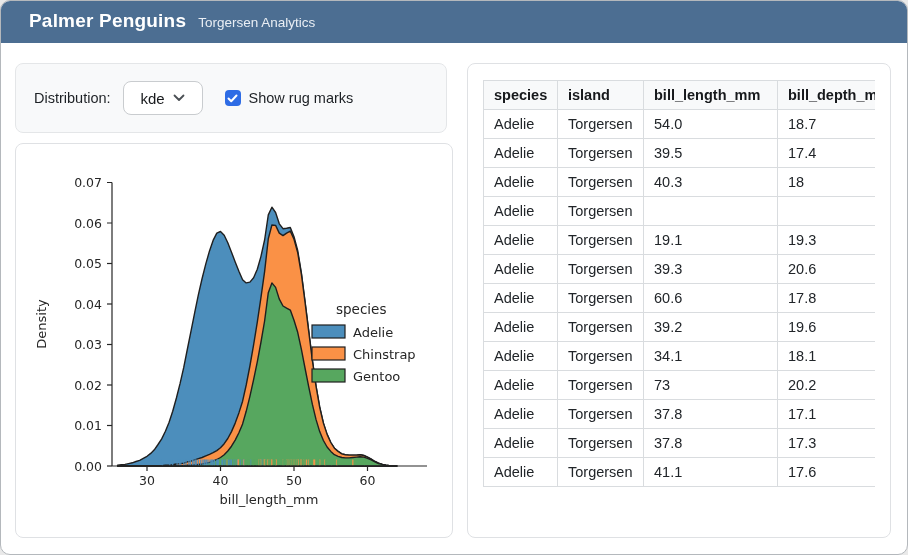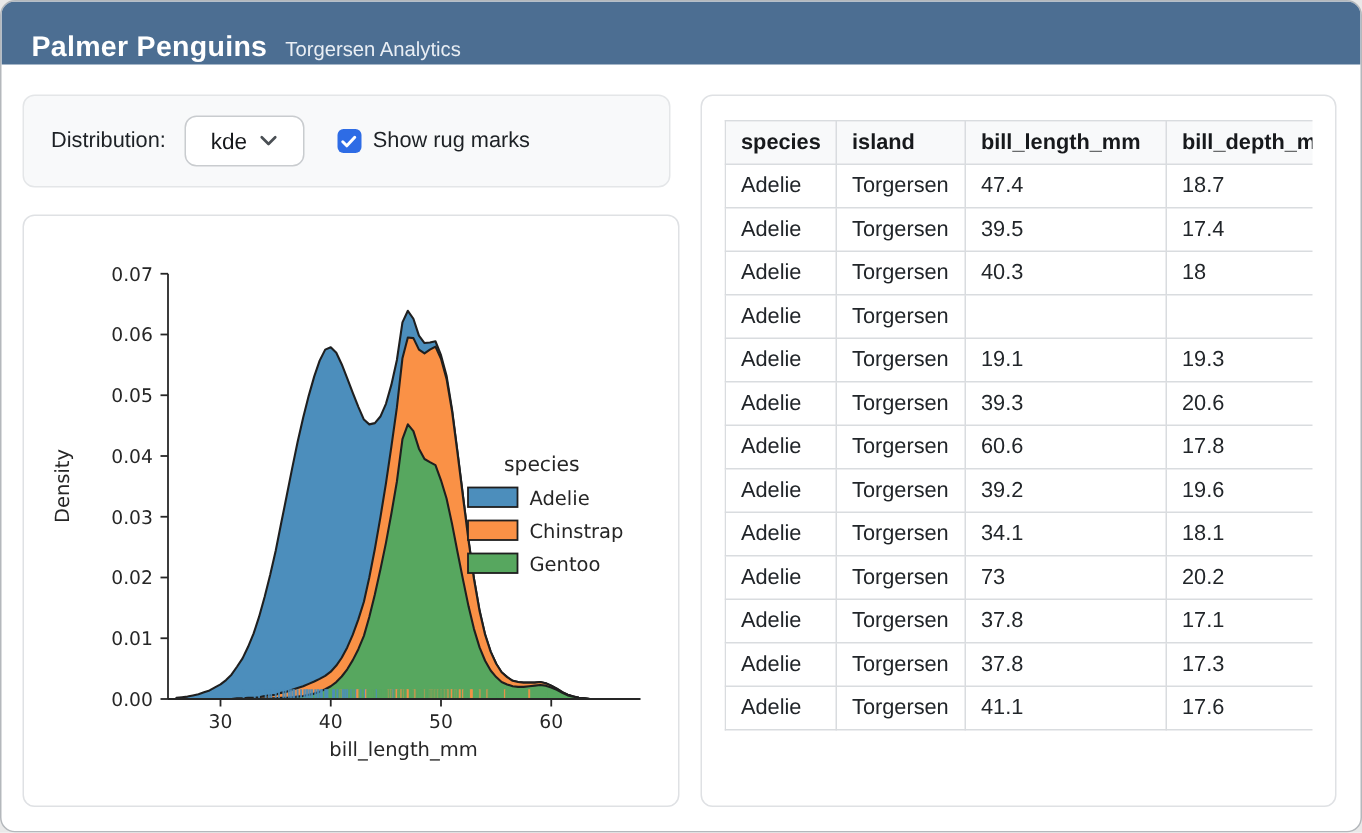--- a/index.html
+++ b/index.html
@@ -4,27 +4,27 @@
 <style>
   html,body{margin:0;padding:0;background:#e9e9e9;}
   *{box-sizing:border-box;}
   .page{
     position:relative;width:908px;height:555px;background:#ffffff;
     border:1px solid #b4b8bc;border-radius:10px;overflow:hidden;
     font-family:"Liberation Sans",sans-serif;color:#212529;
   }
   .appbar{
     position:absolute;left:0;top:0;width:100%;height:42px;background:#4c6e92;
-    display:flex;align-items:flex-end;padding:0 0 0 20px;
+    display:flex;align-items:flex-start;padding:0 0 0 28px;
   }
   .appbar-inner{display:flex;align-items:baseline;gap:12px;margin-top:9px;}
   .app-title{color:#ffffff;font-size:19px;font-weight:700;letter-spacing:.2px;}
   .app-subtitle{color:#e9eef4;font-size:13.5px;font-weight:500;}
   .card{background:#ffffff;border:1px solid #dfe1e4;border-radius:8px;position:absolute;}
-  .controls-card{left:14px;top:62px;width:432px;height:62px;background:#f8f9fa;border-color:#e4e6e8;
+  .controls-card{left:14px;top:62px;width:432px;height:70px;background:#f8f9fa;border-color:#e4e6e8;
     display:flex;align-items:center;padding:0 18px;}
   .ctl-label{font-size:14.5px;color:#1d2125;}
   .select{
     margin-left:12px;width:80px;height:34px;background:#ffffff;border:1px solid #c9cccf;
     border-radius:8px;display:flex;align-items:center;justify-content:center;gap:8px;cursor:pointer;text-align:center;
   }
   .select-value{font-size:15px;color:#16181b;font-weight:500;}
   .chk-wrap{display:flex;align-items:center;margin-left:22px;gap:8px;}
   .checkbox{
     width:16px;height:16px;border-radius:4px;display:flex;align-items:center;justify-content:center;cursor:pointer;
@@ -263,21 +263,21 @@
               <th>species</th>
               <th>island</th>
               <th>bill_length_mm</th>
               <th>bill_depth_mm</th>
             </tr>
           </thead>
         <tbody id="tbl-body">
             <tr>
               <td>Adelie</td>
               <td>Torgersen</td>
-              <td>47.4</td>
+              <td>54.0</td>
               <td>18.7</td>
             </tr>
             <tr>
               <td>Adelie</td>
               <td>Torgersen</td>
               <td>39.5</td>
               <td>17.4</td>
             </tr>
             <tr>
               <td>Adelie</td>

